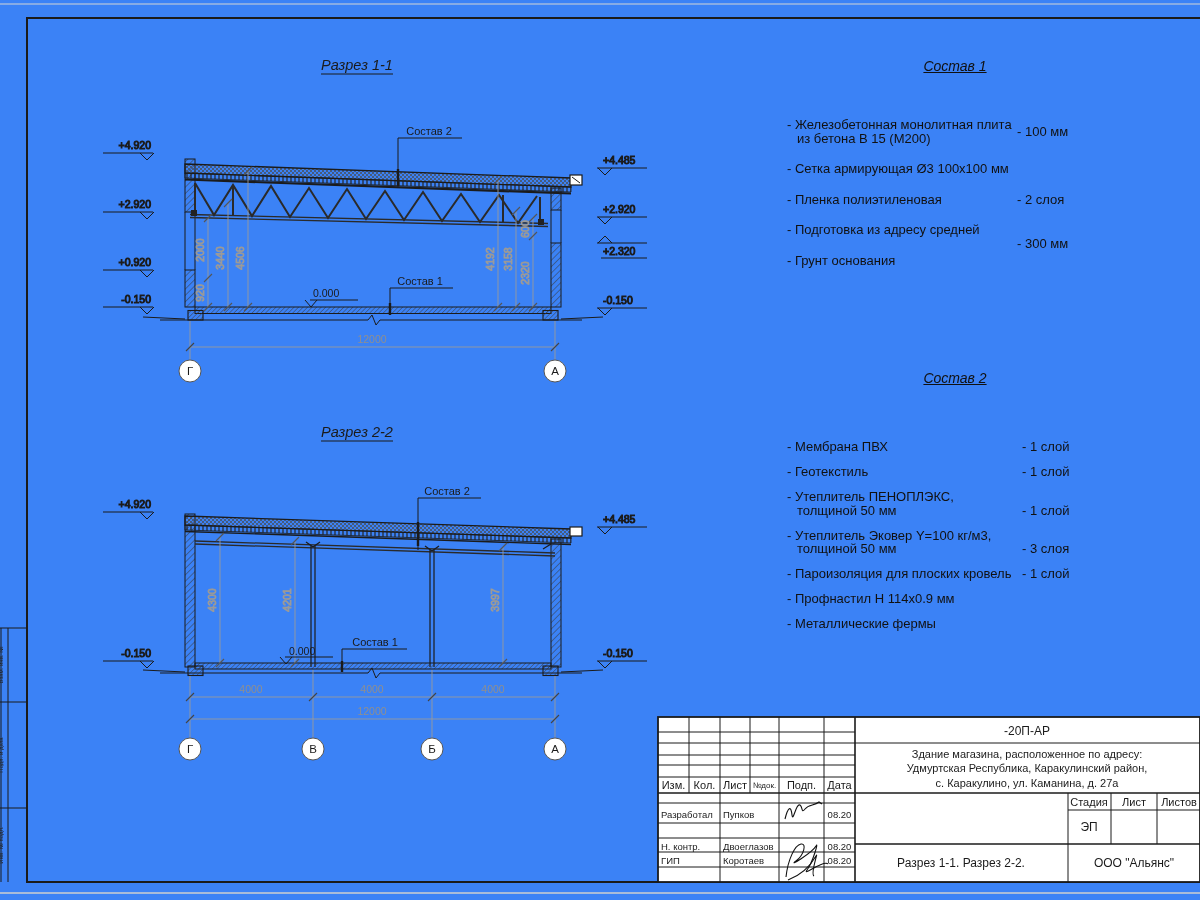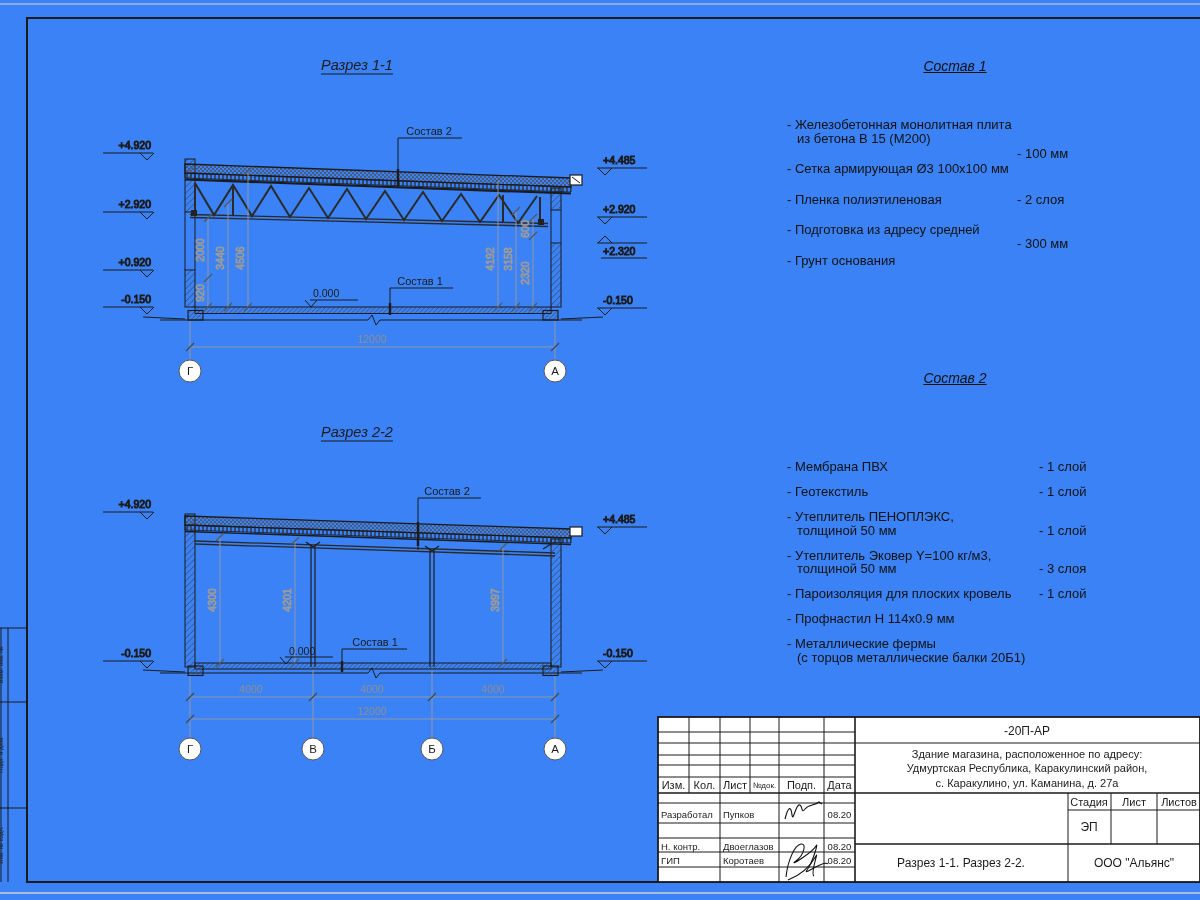--- a/index.html
+++ b/index.html
@@ -20,21 +20,21 @@
   .mat-list{position:absolute;width:330px;}
   .mat-title{position:absolute;width:320px;text-align:center;font-size:14px;
              font-style:italic;color:#111;}
   .mat-title span{text-decoration:underline;}
   .mat-item{position:relative;color:#111;font-size:13px;line-height:13.5px;}
   .mat-item .l2{padding-left:10px;}
   .mat-item .val{position:absolute;white-space:nowrap;}
   .list1 .mat-item{margin-bottom:17px;}
   .list1 .val{left:230px;}
   .list2 .mat-item{margin-bottom:11.5px;}
-  .list2 .val{left:252px;}
+  .list2 .val{left:235px;}
 </style>
 </head>
 <body>
 
 <div id="page">
 
 <svg width="1200" height="900" viewBox="0 0 1200 900">
   <defs>
     <pattern id="hW" width="4.5" height="4.5" patternUnits="userSpaceOnUse" patternTransform="rotate(45)">
       <line x1="0" y1="0" x2="0" y2="4.5" stroke="#3a3a3a" stroke-width="1"></line>
@@ -393,40 +393,40 @@
     </g>
   </g>
 </svg>
 
 
 <div class="mat-title" style="left:795px;top:58px;"><span>Состав 1</span></div>
 <div class="mat-list list1" style="left:787px;top:118px;">
       <div class="mat-item">
         <div class="l1">- Железобетонная  монолитная плита</div>
         <div class="l2">из бетона В 15 (М200)</div>
-        <span class="val" style="top: 29px;">- 100 мм</span>
+        <span class="val" style="top: 7px;">- 100 мм</span>
       </div>
       <div class="mat-item">
         <div class="l1">- Сетка армирующая Ø3 100х100 мм</div>
       </div>
       <div class="mat-item">
         <div class="l1">- Пленка полиэтиленовая</div>
         <span class="val" style="top: 0px; text-align: center;">-  2 слоя</span>
       </div>
       <div class="mat-item">
         <div class="l1">- Подготовка из адресу средней</div>
         <span class="val" style="top: 13.5px;">- 300 мм</span>
       </div>
       <div class="mat-item">
         <div class="l1">- Грунт основания</div>
       </div>
     </div>
 
 <div class="mat-title" style="left:795px;top:370px;"><span>Состав 2</span></div>
-<div class="mat-list list2" style="left:787px;top:440px;margin-top:20px;">
+<div class="mat-list list2" style="left:787px;top:440px;">
       <div class="mat-item">
         <div class="l1">- Мембрана ПВХ</div>
         <span class="val" style="top: 0px;">- 1 слой</span>
       </div>
       <div class="mat-item">
         <div class="l1">- Геотекстиль</div>
         <span class="val" style="top: 0px;">- 1 слой</span>
       </div>
       <div class="mat-item">
         <div class="l1">- Утеплитель ПЕНОПЛЭКС,</div>
@@ -440,17 +440,16 @@
       </div>
       <div class="mat-item">
         <div class="l1">- Пароизоляция для плоских кровель</div>
         <span class="val" style="top: 0px;">- 1 слой</span>
       </div>
       <div class="mat-item">
         <div class="l1">- Профнастил Н 114х0.9 мм</div>
       </div>
       <div class="mat-item">
         <div class="l1">- Металлические фермы</div>
-        <div class="l2">(с торцов металлические балки 20Б1)</div>
       </div>
     </div>
 
 </div>
 
 </body></html>

